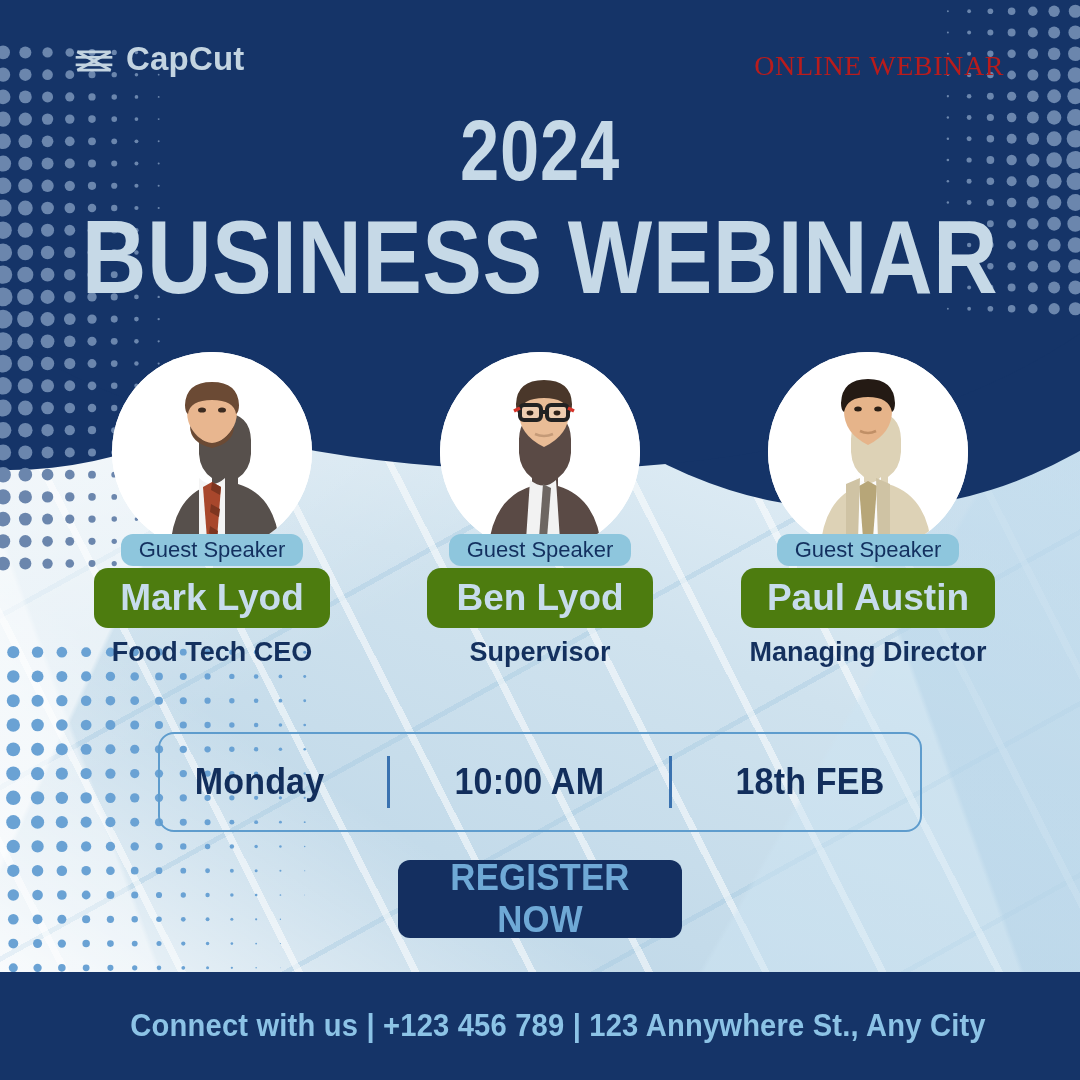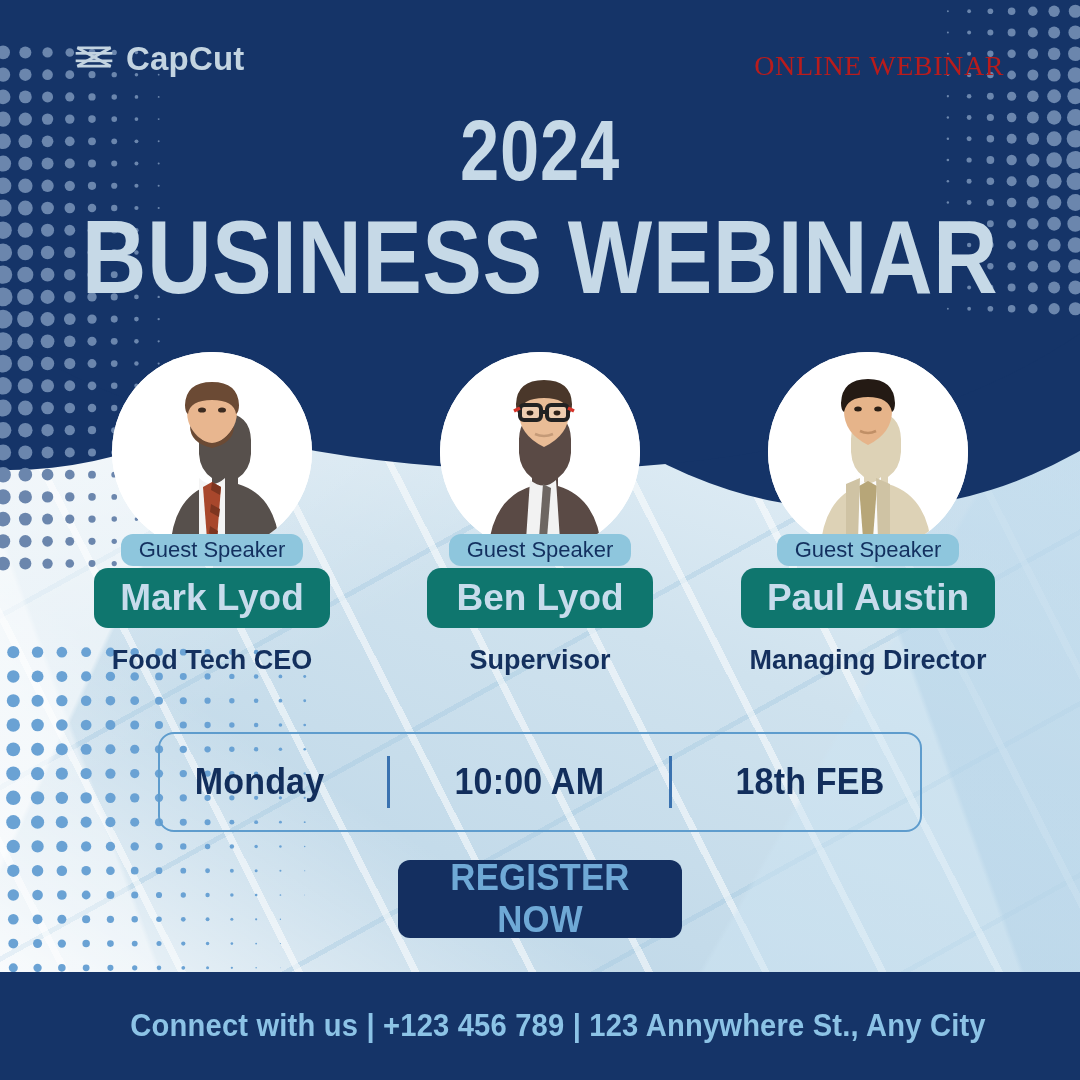--- a/index.html
+++ b/index.html
@@ -72,21 +72,21 @@
     background:#153468;border-radius:50%;z-index:2;
   }
 
   
   .halftone{position:absolute;z-index:3;pointer-events:none;}
   #halftone-left{left:-8px;top:28px;width:200px;height:560px;}
   #halftone-right{right:-6px;top:0px;width:170px;height:320px;}
   #halftone-bottom{left:-6px;top:640px;width:330px;height:340px;z-index:4;}
 
   
-  .logo-row{position:absolute;left:74px;top:40px;z-index:6;display:flex;align-items:flex-start;gap:12px;}
+  .logo-row{position:absolute;left:74px;top:40px;z-index:6;display:flex;align-items:flex-end;gap:12px;}
   .capcut-mark{width:40px;height:34px;display:block;}
   .capcut-word{font-size:33px;font-weight:700;color:#c3d4e1;letter-spacing:.2px;}
   .online-webinar{
     position:absolute;right:76px;top:50px;z-index:6;
     font-size:28px;font-weight:400;color:#b91c1c;letter-spacing:.6px;font-family:Liberation Serif, serif;
   }
 
   
   .headline{position:absolute;left:0;top:104px;width:1080px;text-align:center;z-index:6;}
   .headline .year{
@@ -109,25 +109,25 @@
     overflow:hidden;position:relative;flex:none;
   }
   .avatar svg{position:absolute;left:0;top:0;width:200px;height:200px;}
   .badge{
     margin-top:-18px;position:relative;z-index:3;
     background:#8ec6dd;color:#13305f;border-radius:12px;
     padding:3px 18px;font-size:22px;font-weight:400;white-space:nowrap;
   }
   .nameplate{
     margin-top:2px;position:relative;z-index:4;
-    background:#0f766e;border-radius:14px;
+    background:#4d7c0f;border-radius:14px;
     padding:9px 26px;min-width:226px;text-align:center;
   }
   .nameplate span{font-size:37px;font-weight:700;color:#c7dcec;white-space:nowrap;}
-  .role{margin-top:17px;font-size:27px;font-weight:700;color:#14305e;white-space:nowrap;}
+  .role{margin-top:9px;font-size:27px;font-weight:700;color:#14305e;white-space:nowrap;}
 
   
   .details{
     position:absolute;left:158px;top:732px;width:764px;height:100px;z-index:7;
     border:2px solid #5e9ccd;border-radius:16px;
     display:flex;align-items:center;justify-content:space-around;
   }
   .details .cell{
     font-size:37px;font-weight:700;color:#122e5c;letter-spacing:.2px;
     transform:scaleX(.92);white-space:nowrap;

